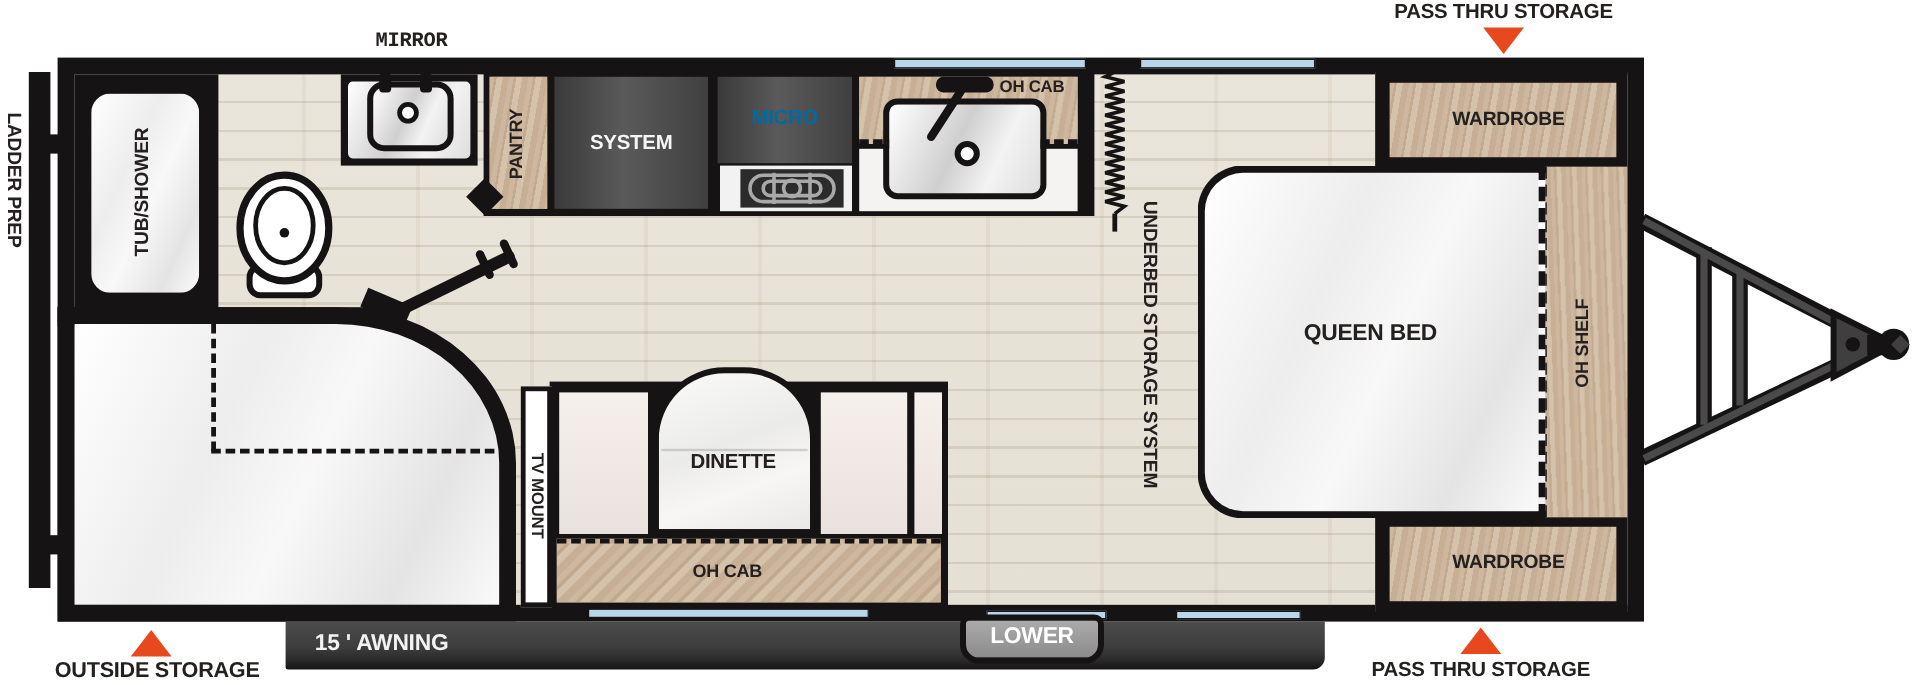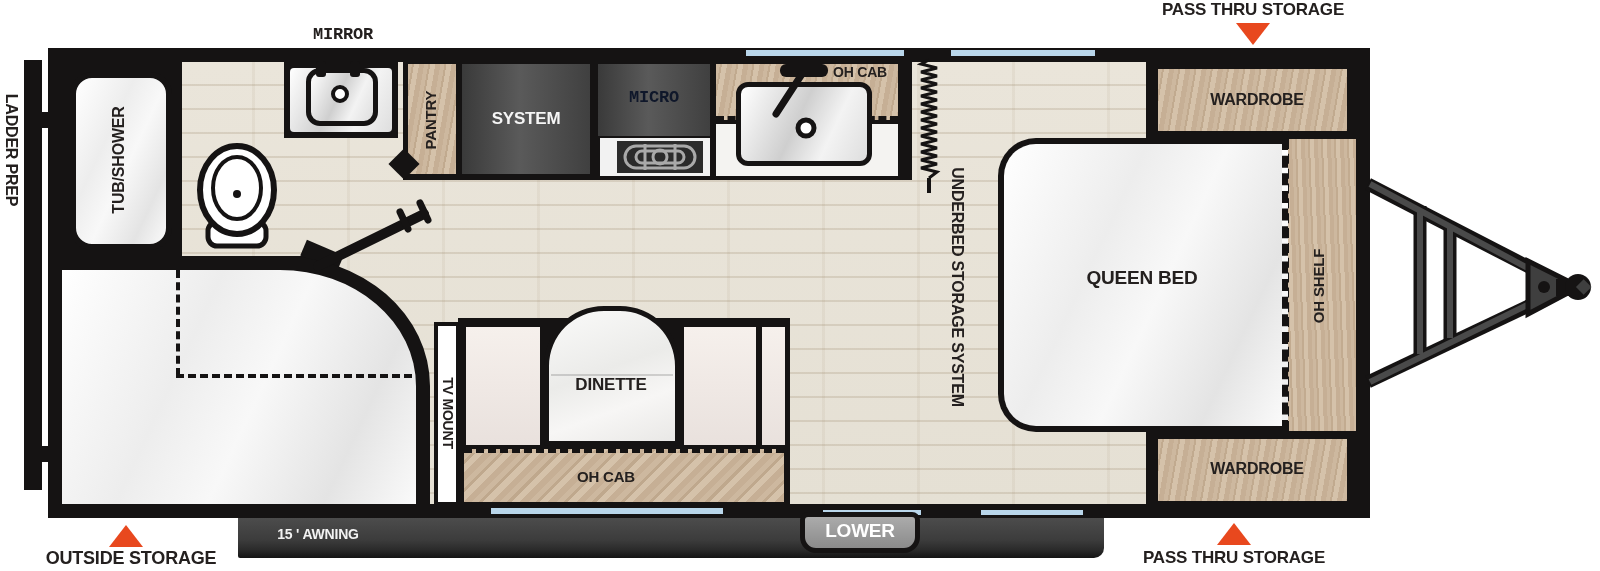--- a/index.html
+++ b/index.html
@@ -176,21 +176,21 @@
   <div class="abs lbl" style="left:268px;top:26px;width:150px;font-size:17px;font-family:Liberation Mono, monospace;">MIRROR</div>
 
   <div class="abs lbl vtext" style="left:-59px;top:140px;width:140px;height:20px;font-size:16px;transform:rotate(90deg);">LADDER PREP</div>
 
   <div class="abs lbl vtext" style="left:39px;top:150px;width:160px;height:20px;font-size:16px;transform:rotate(-90deg);">TUB/SHOWER</div>
 
   <div class="abs lbl vtext" style="left:376px;top:110px;width:110px;height:20px;font-size:15px;transform:rotate(-90deg);">PANTRY</div>
 
   <div class="abs lbl white" style="left:466px;top:110px;width:120px;font-size:17px;color:#f5f5f5;">SYSTEM</div>
 
-  <div class="abs lbl white" style="left:594px;top:89px;width:120px;font-size:17px;color:#0f172a;font-family:Liberation Mono, monospace;">MICRO</div>
+  <div class="abs lbl white" style="left:594px;top:89px;width:120px;font-size:17px;color:#0369a1;">MICRO</div>
 
   <div class="abs lbl" style="left:820px;top:65px;width:80px;font-size:14px;">OH CAB</div>
 
   <div class="abs lbl vtext" style="left:807px;top:277px;width:300px;height:20px;font-size:16px;transform:rotate(90deg);">UNDERBED STORAGE SYSTEM</div>
 
   <div class="abs lbl" style="left:1177px;top:91px;width:160px;font-size:16px;">WARDROBE</div>
 
   <div class="abs lbl" style="left:1042px;top:268px;width:200px;font-size:19px;">QUEEN BED</div>
 
   <div class="abs lbl vtext" style="left:1254px;top:276px;width:130px;height:20px;font-size:15px;transform:rotate(-90deg);">OH SHELF</div>
@@ -198,21 +198,21 @@
   <div class="abs lbl" style="left:1177px;top:460px;width:160px;font-size:16px;">WARDROBE</div>
 
 
 
   <div class="abs lbl vtext" style="left:387px;top:403px;width:120px;height:20px;font-size:14px;transform:rotate(90deg);">TV MOUNT</div>
 
   <div class="abs lbl" style="left:536px;top:376px;width:150px;font-size:17px;">DINETTE</div>
 
   <div class="abs lbl" style="left:566px;top:469px;width:80px;font-size:15px;">OH CAB</div>
 
-  <div class="abs lbl white" style="left:248px;top:527px;width:140px;font-size:14px;color:#f2f2f2;z-index:5;">15 ' AWNING</div>
+  <div class="abs lbl white" style="left:248px;top:527px;width:140px;font-size:19px;color:#f2f2f2;z-index:5;">15 ' AWNING</div>
 
   <div class="abs lbl white" style="left:800px;top:521px;width:120px;font-size:19px;color:#ffffff;z-index:6;">LOWER</div>
 
   <div class="abs lbl" style="left:1153px;top:1px;width:200px;font-size:17px;">PASS THRU STORAGE</div>
 
   <div class="abs lbl" style="left:1134px;top:549px;width:200px;font-size:17px;">PASS THRU STORAGE</div>
 
   <div class="abs lbl" style="left:36px;top:549px;width:190px;font-size:18px;">OUTSIDE STORAGE</div>
 
 </div>

